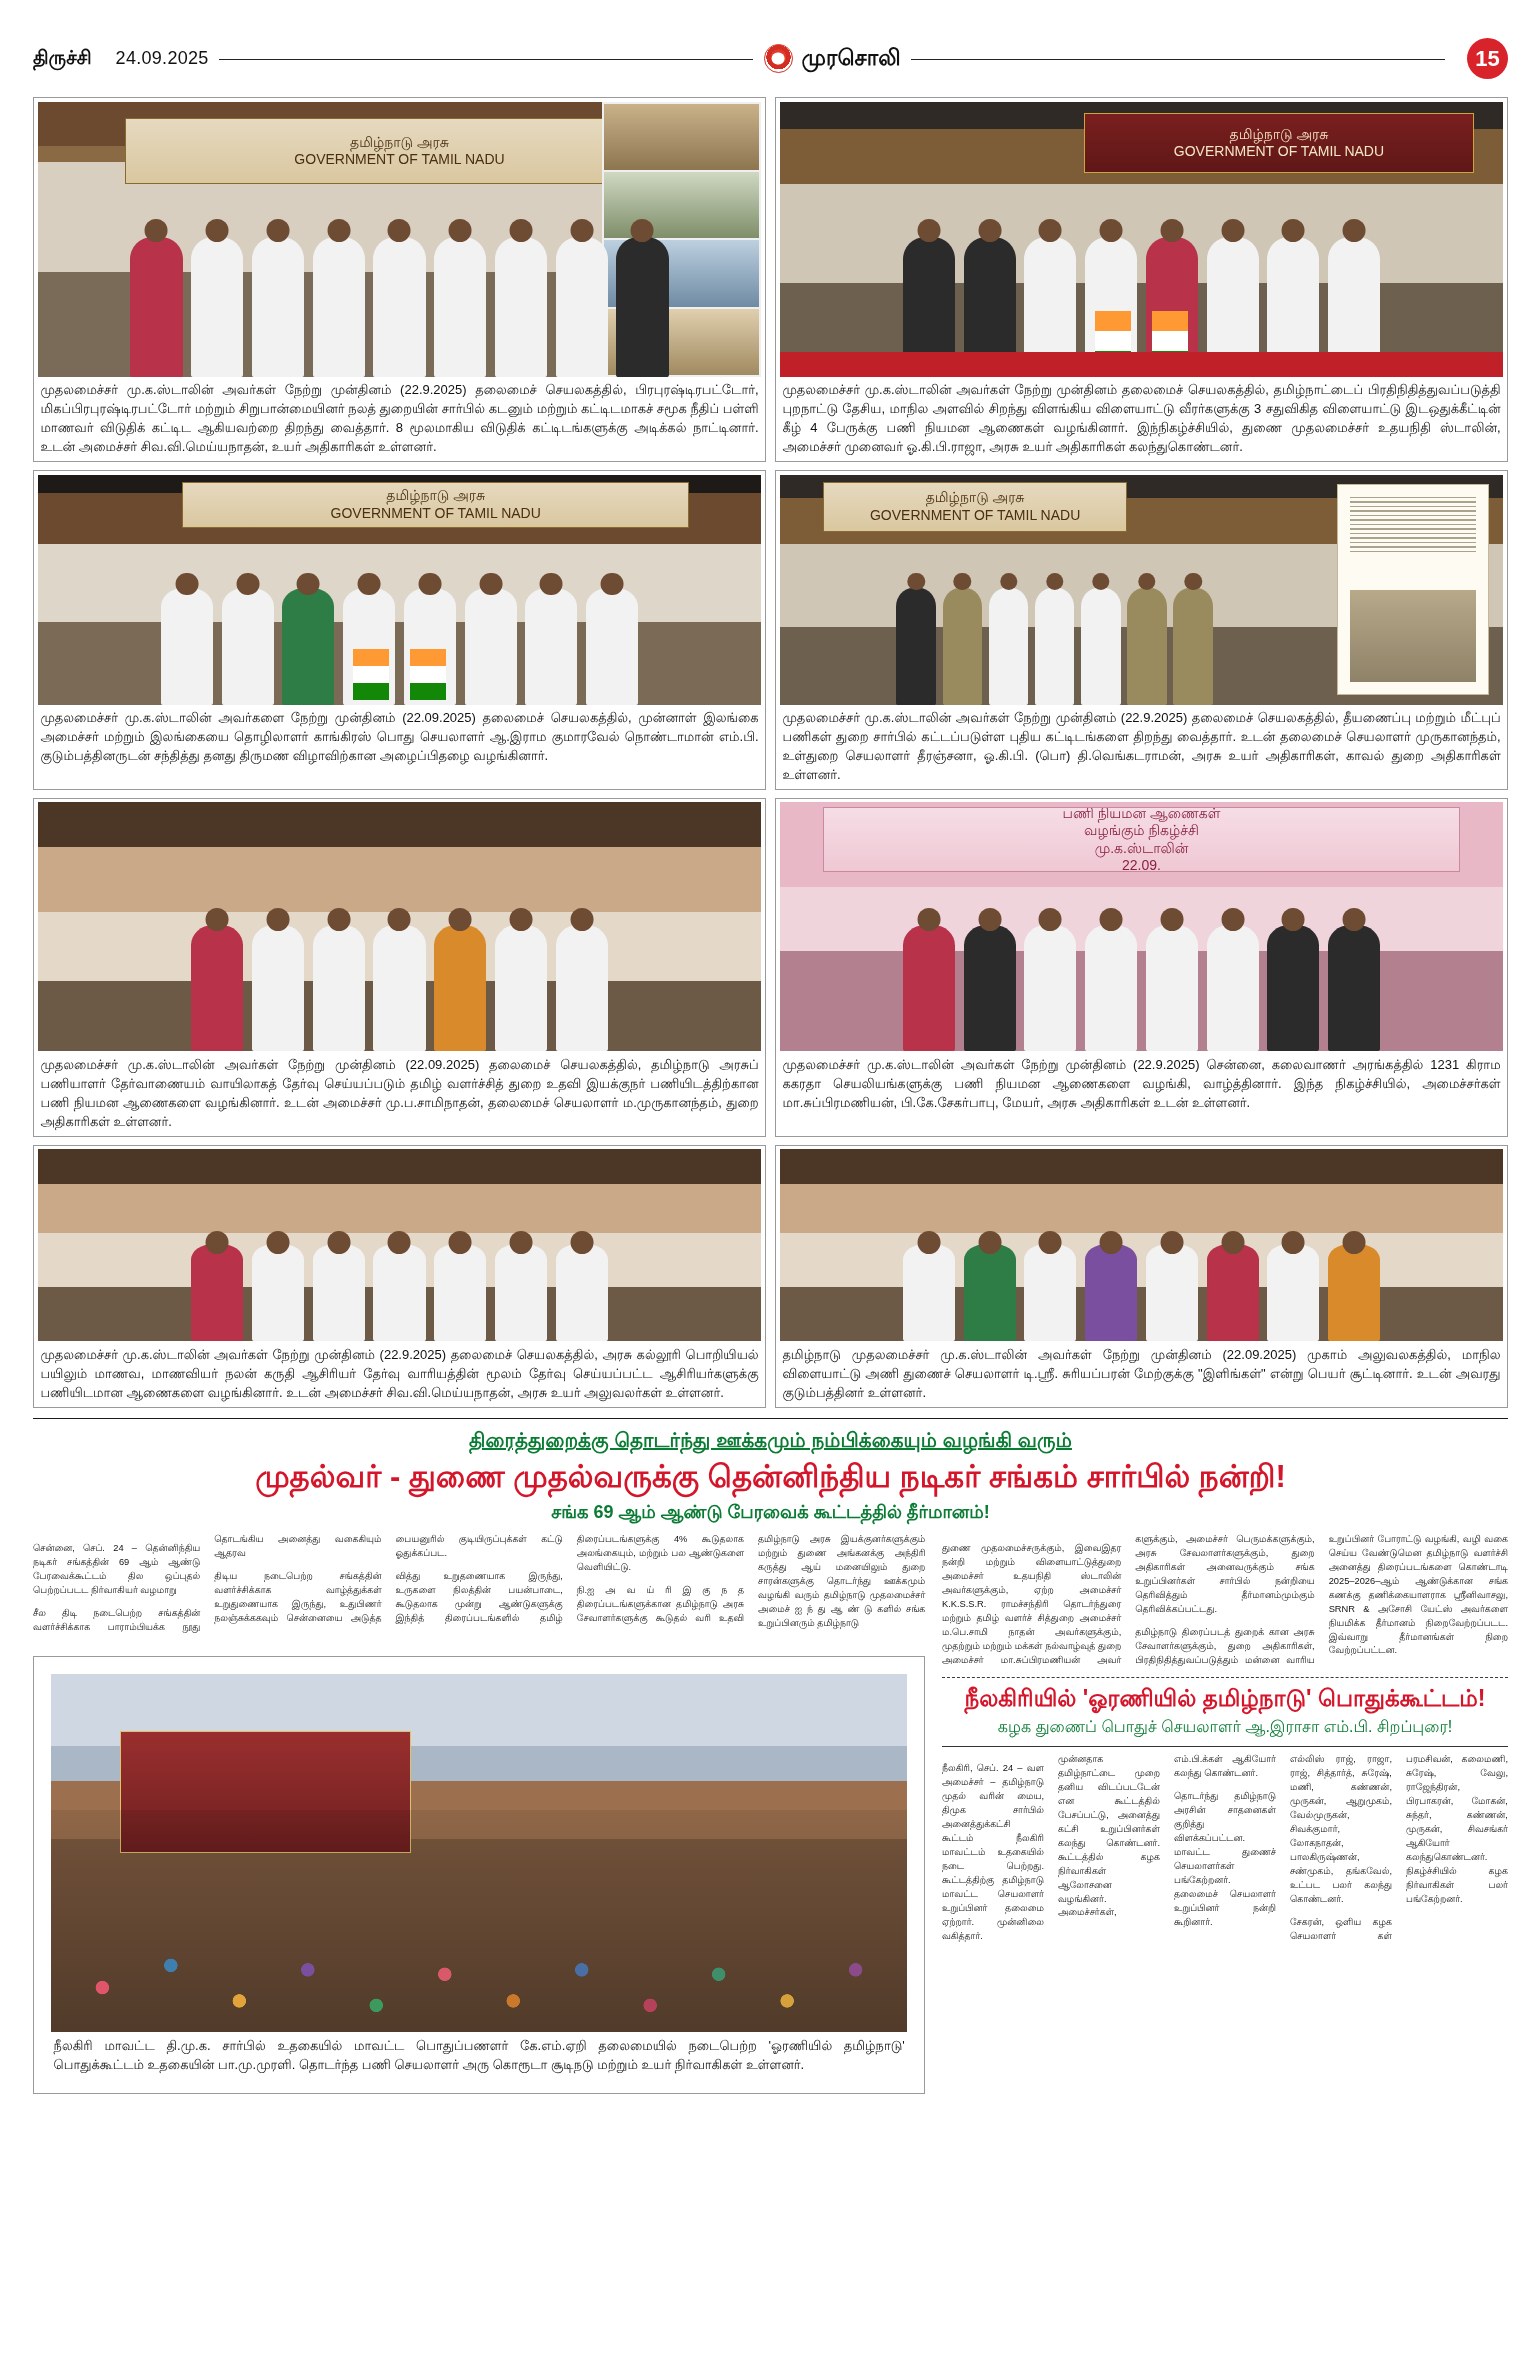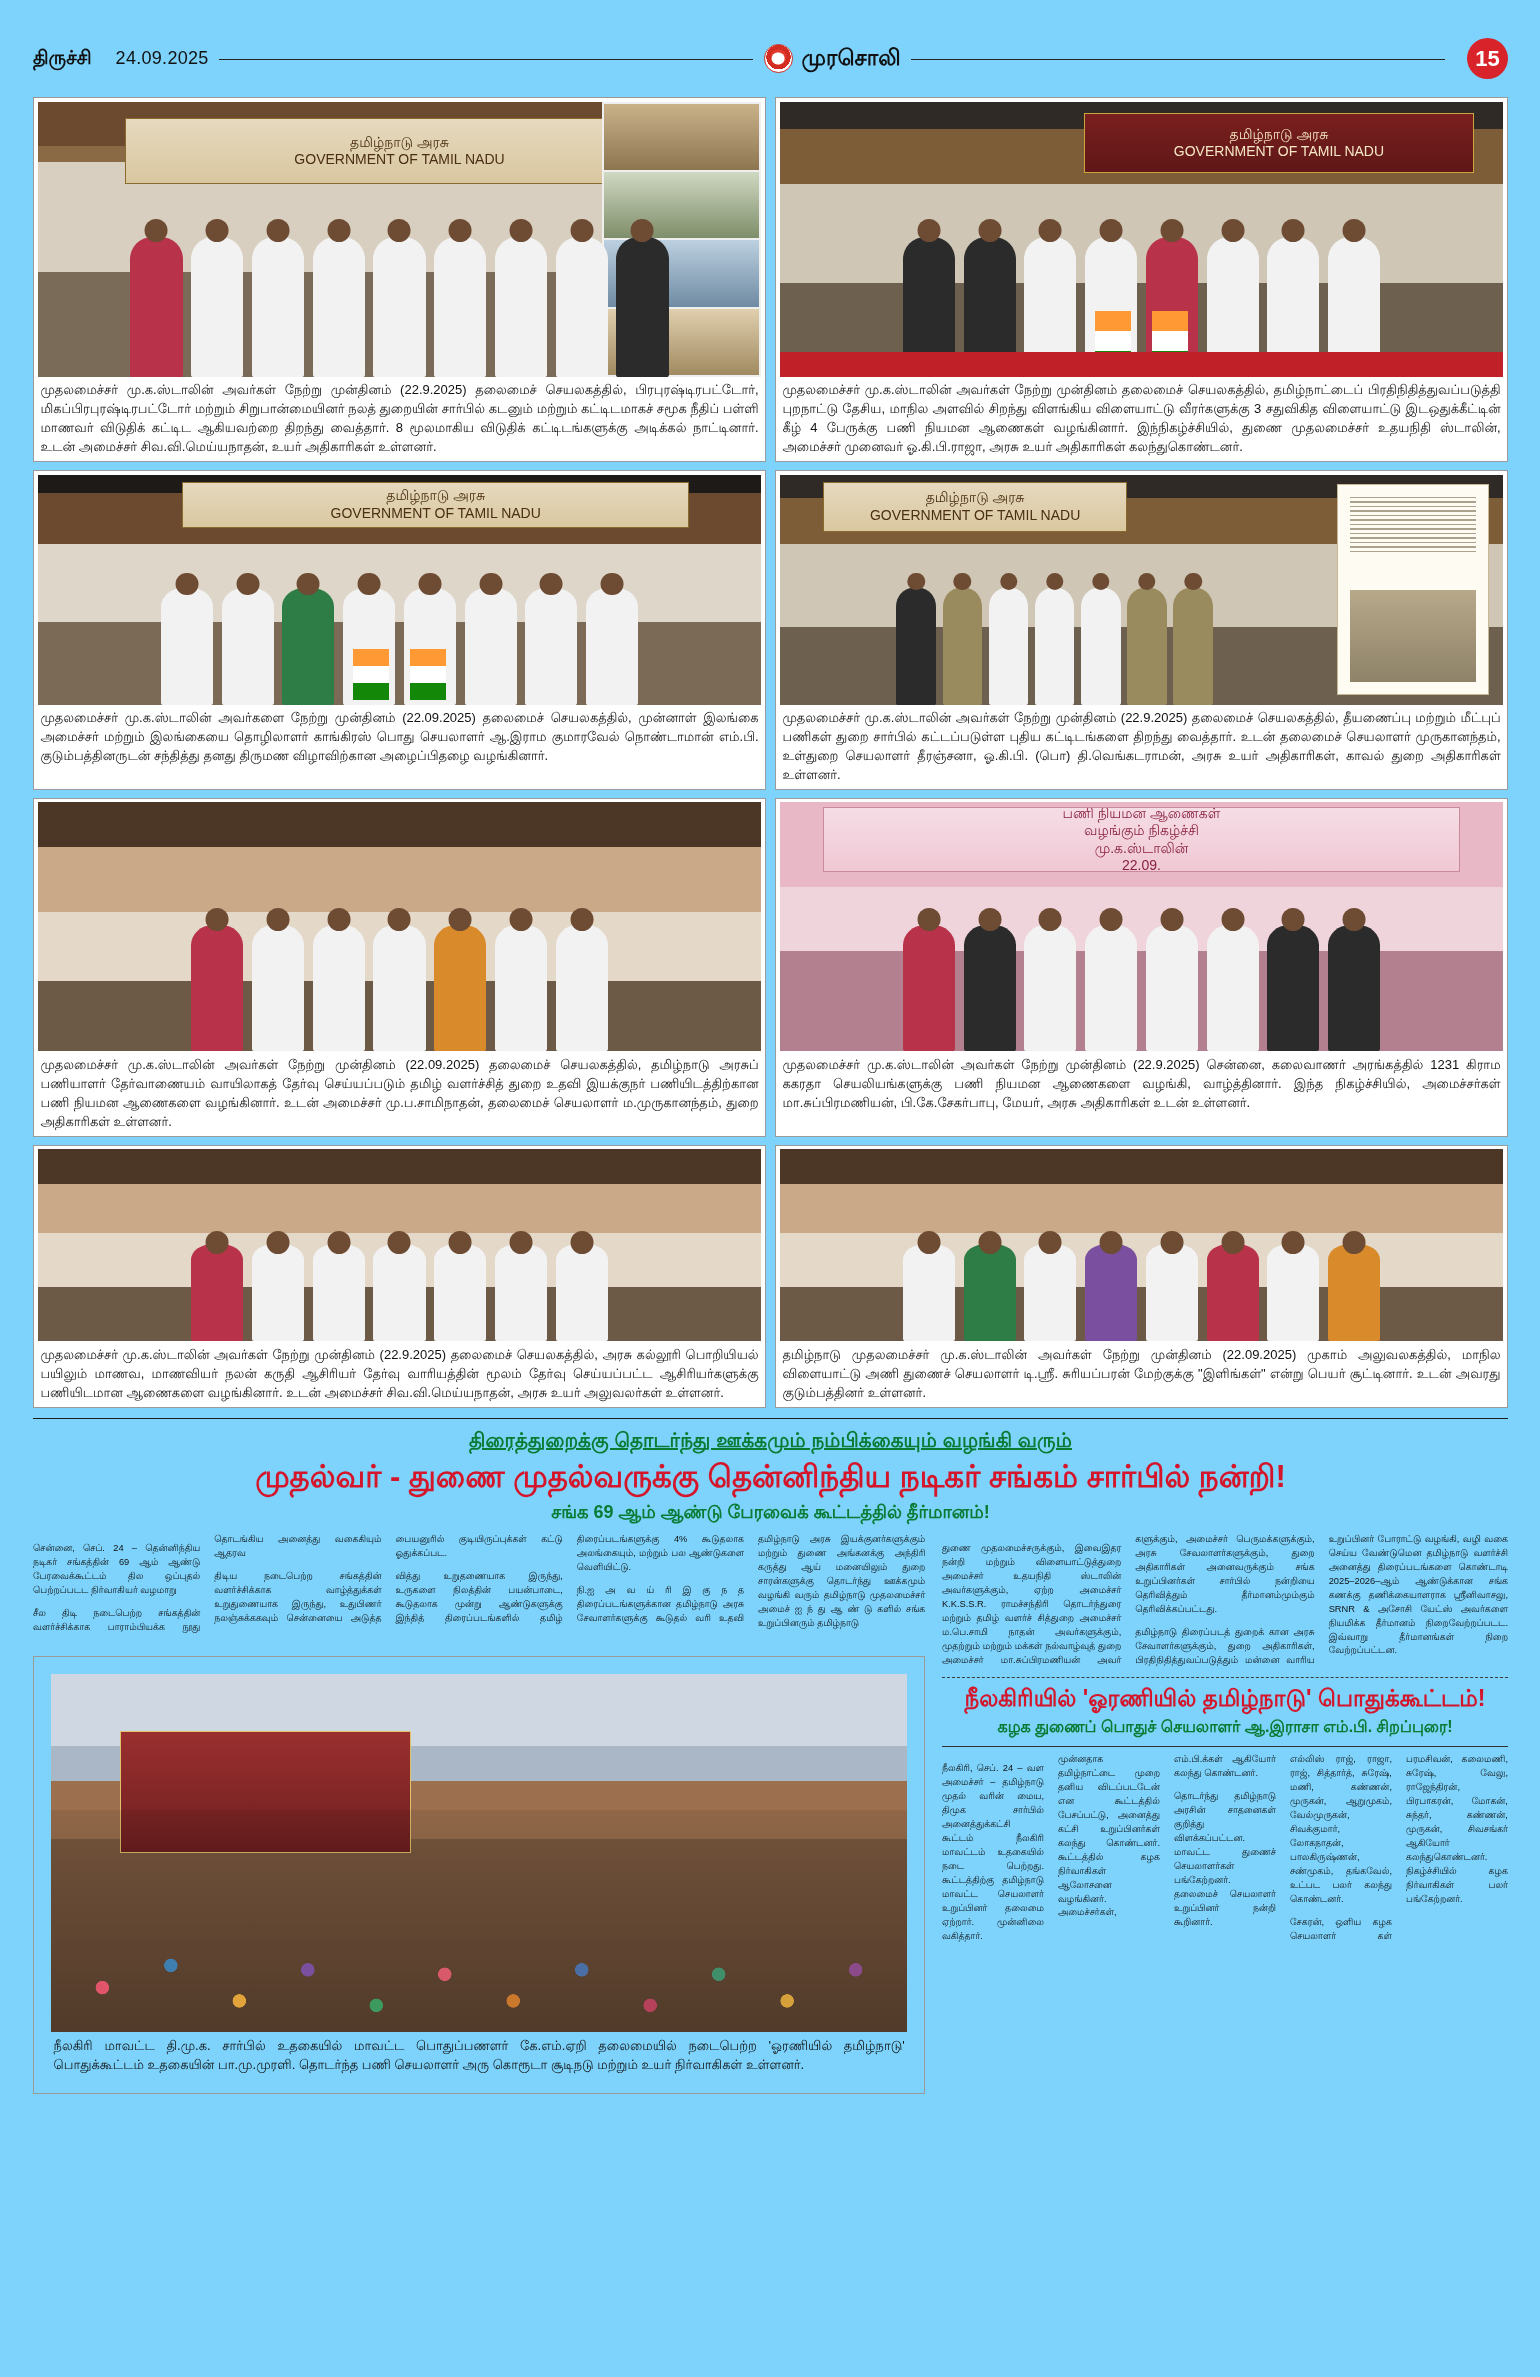--- a/index.html
+++ b/index.html
@@ -6,21 +6,21 @@
     margin: 0;
     padding: 0;
     background: #8c8c8c;
   }
   body {
     font-family: "Liberation Sans", sans-serif;
   }
   .page {
     width: 1541px;
     height: 2377px;
-    background: #7dd3fc;
+    background: #ffffff;
     position: relative;
     box-sizing: border-box;
     padding: 0;
     overflow: hidden;
   }
 
   
   .masthead {
     position: relative;
     height: 59px;
@@ -330,21 +330,21 @@
   .hl2-main {
     color: #d4152a;
     font-weight: bold;
     font-size: 23px;
     text-align: center;
     line-height: 1.2;
     margin: 3.8px 0 5.1px 0;
   }
   .hl2-sub {
     color: #0a7b33;
-    font-weight: bold;
+    font-weight: normal;
     font-size: 16px;
     text-align: center;
     margin-bottom: 7.7px;
   }
   .divider-dash {
     border-top: 1.3px dashed #3a3a3a;
     margin: 9px 0 7.7px 0;
   }
   .rule-thin { border-top: 0.6px solid #333; margin: 6.4px 0; }
 </style>

